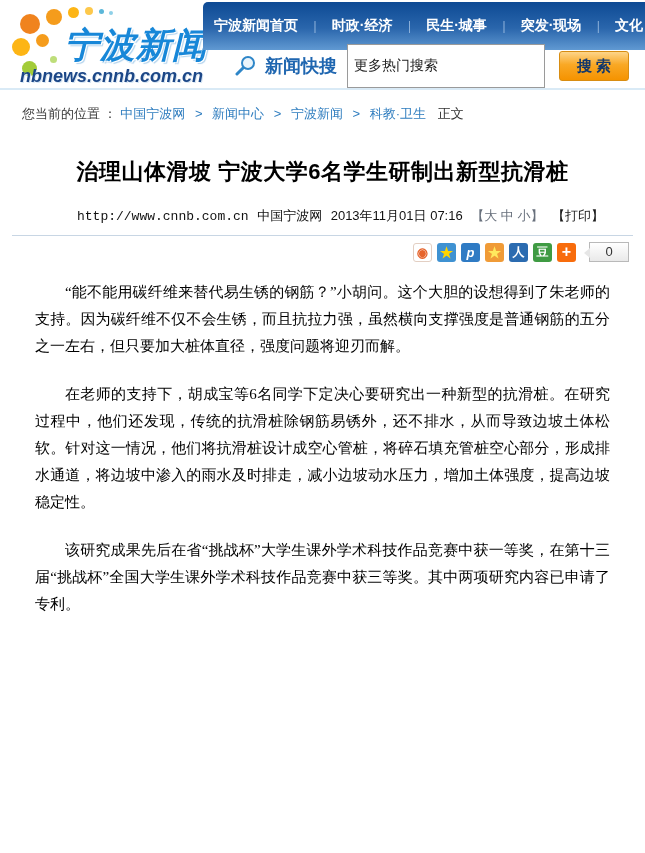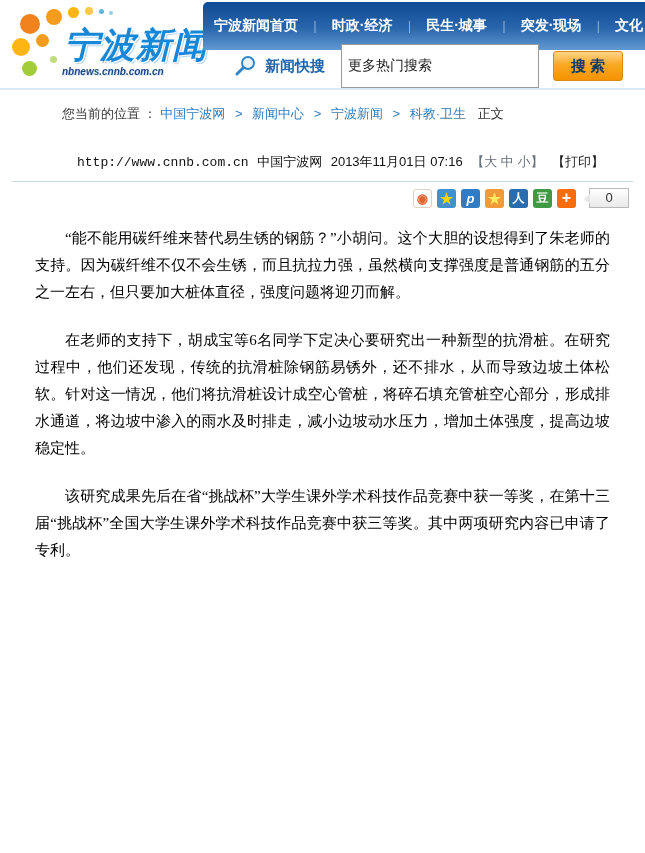--- a/index.html
+++ b/index.html
@@ -22,56 +22,56 @@
   .d7  { left: 4px;  top: 34px; width: 18px; height: 18px; background: #fdb515; }
   .d8  { left: 28px; top: 30px; width: 13px; height: 13px; background: #f59c1c; }
   .d9  { left: 14px; top: 57px; width: 15px; height: 15px; background: #a3cc39; }
   .d10 { left: 42px; top: 52px; width: 7px;  height: 7px;  background: #bede7a; }
   .logo-title {
     position: absolute; left: 56px; top: 18px; font-size: 35px; font-weight: bold;
     font-style: italic; color: #1787d8; letter-spacing: 1px;
     text-shadow: 1px 1px 0 #fff, 2px 2px 1px #b3d4ee; white-space: nowrap;
   }
   .logo-domain {
-    position: absolute; left: 12px; top: 62px; font-size: 10px; font-weight: bold;
-    font-style: italic; color: #1c4787; text-shadow: 1px 1px 0 #d7e6f4; white-space: nowrap; margin-left: 42px;
+    position: absolute; left: 12px; top: 62px; font-size: 18px; font-weight: bold;
+    font-style: italic; color: #1c4787; text-shadow: 1px 1px 0 #d7e6f4; white-space: nowrap;
   }
 
   .navbar {
     position: absolute; left: 203px; top: 2px; right: 0; height: 48px;
     background: linear-gradient(#0d4a94, #2a66ac 55%, #6099d2);
     border-radius: 5px 0 0 0; display: flex; align-items: center;
     overflow: hidden; white-space: nowrap;
   }
   .nav-item {
     color: #fff; font-size: 14px; font-weight: bold; padding: 0 11px; cursor: pointer;
     flex: 0 0 auto;
   }
   .nav-sep { color: #a9c6e6; font-size: 12px; flex: 0 0 auto; }
 
   .searchbar {
     position: absolute; left: 203px; top: 46px; right: 0; height: 40px;
     display: flex; align-items: center;
   }
   .mag-icon { margin-left: 32px; margin-right: 8px; flex: 0 0 auto; }
-  .search-label { color: #1f66b0; font-size: 15px; font-weight: bold; margin-right: 16px; white-space: nowrap; }
+  .search-label { color: #1f66b0; font-size: 18px; font-weight: bold; margin-right: 10px; white-space: nowrap; }
   .search-input {
     width: 198px; height: 44px; border: 1px solid #9a9a9a; font-size: 14px;
     color: #222; padding: 2px 6px; font-family: "Liberation Sans", sans-serif;
   }
   .search-btn {
     margin-left: 14px; width: 70px; height: 30px;
     background: linear-gradient(#fdd58a, #f9a825 45%, #f59300);
     border: 1px solid #d88d12; border-radius: 3px;
     color: #13386b; font-size: 15px; font-weight: bold; cursor: pointer;
     font-family: "Liberation Sans", sans-serif;
   }
 
   
-  .breadcrumb { padding: 15px 0 10px 22px; font-size: 13px; color: #3c3c3c; margin-left: 40px; }
+  .breadcrumb { padding: 15px 0 10px 22px; font-size: 13px; color: #3c3c3c; }
   .crumb-link { color: #2f7dbf; cursor: pointer; text-decoration: none; }
   .crumb-sep { color: #2f7dbf; margin: 0 6px; }
   .crumb-current { color: #333; margin-left: 8px; }
 
   
   .article { padding: 0 35px; }
   .article-title {
     margin-top: 24px; text-align: center; font-size: 22px; font-weight: bold;
     color: #000; letter-spacing: 0.5px;
   }
@@ -168,20 +168,21 @@
   <span class="crumb-sep">&gt;</span>
   <span class="crumb-link">新闻中心</span>
   <span class="crumb-sep">&gt;</span>
   <span class="crumb-link">宁波新闻</span>
   <span class="crumb-sep">&gt;</span>
   <span class="crumb-link">科教·卫生</span>
   <span class="crumb-current">正文</span>
 </div>
 
 <div class="article">
+  <h1 class="article-title">治理山体滑坡 宁波大学6名学生研制出新型抗滑桩</h1>
 
   <div class="meta-row">
     <span class="meta-url">http://www.cnnb.com.cn</span>
     <span class="meta-source">中国宁波网</span>
     <span class="meta-date">2013年11月01日 07:16</span>
     <span class="meta-fontsize">【大 中 小】</span>
     <span class="meta-print">【打印】</span>
   </div>
 </div>
 

